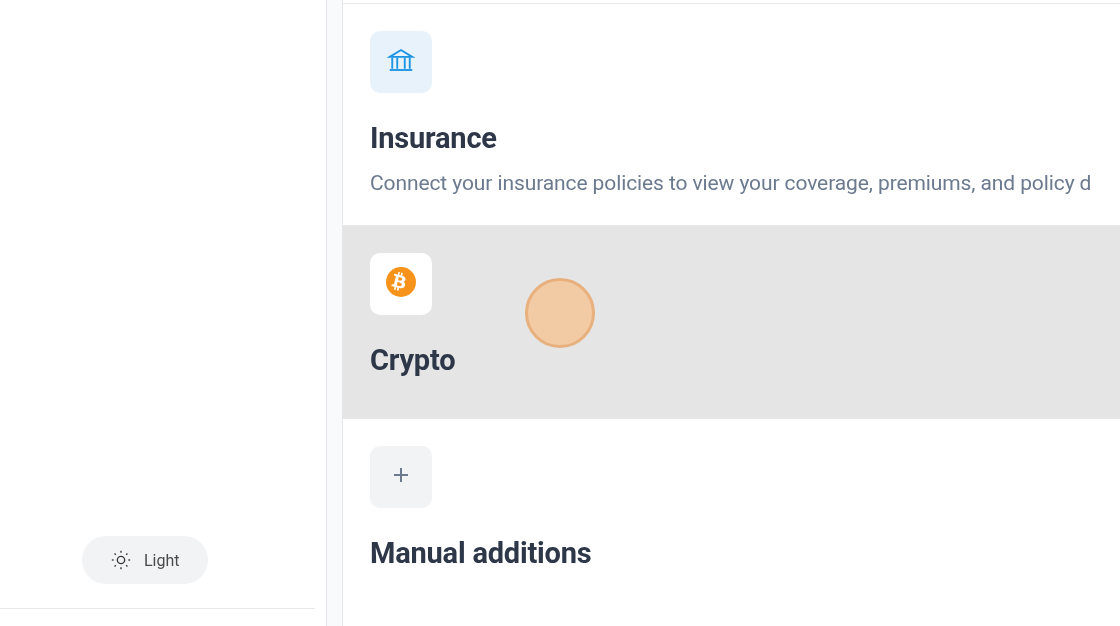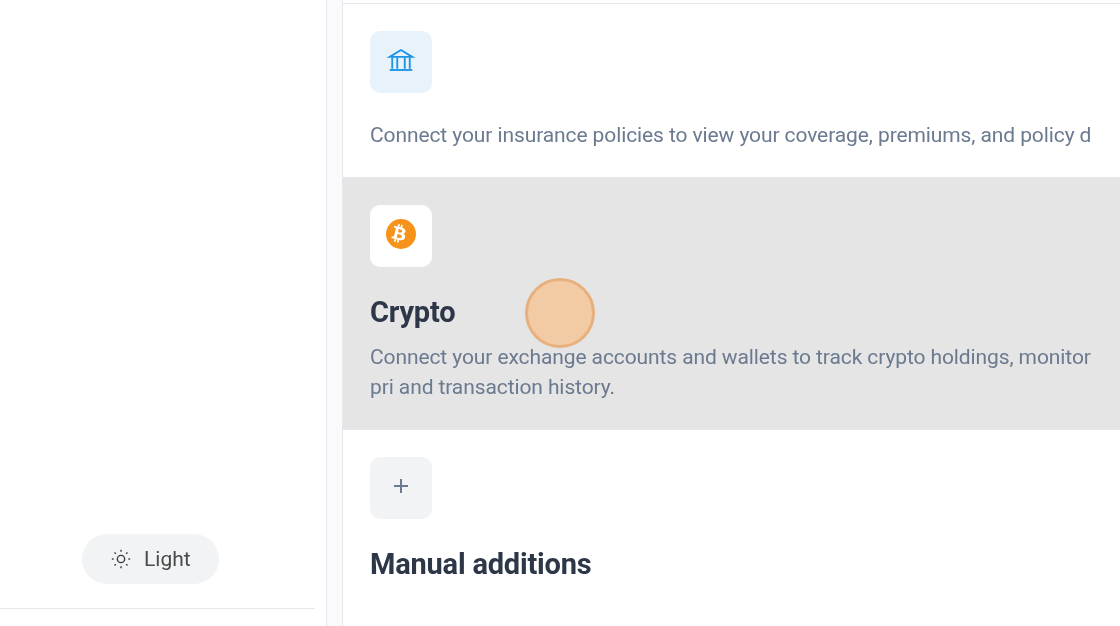--- a/index.html
+++ b/index.html
@@ -50,21 +50,21 @@
     
     .theme-toggle .sun-icon {
       width: 22px;
       height: 22px;
       display: flex;
       align-items: center;
       justify-content: center;
     }
     
     .theme-toggle-label {
-      font-size: 21px;
+      font-size: 16px;
       color: #4a4a4a;
       font-weight: 400;
     }
     
     .divider-vertical {
       position: absolute;
       left: 326px;
       top: 0;
       width: 17px;
       height: 100%;
@@ -218,34 +218,34 @@
         <svg class="bank-svg" width="30" height="30" viewBox="0 0 24 24">
           <path d="M3 9.5 L12 4 L21 9.5 Z"></path>
           <line x1="5" y1="10" x2="5" y2="19"></line>
           <line x1="9" y1="10" x2="9" y2="19"></line>
           <line x1="15" y1="10" x2="15" y2="19"></line>
           <line x1="19" y1="10" x2="19" y2="19"></line>
           <line x1="3" y1="20" x2="21" y2="20"></line>
         </svg>
       </span>
     </div>
+    <h2 class="card-title">Insurance</h2>
     <p class="card-description">Connect your insurance policies to view your coverage, premiums, and policy deta</p>
   </div>
 
   <div class="card card-hover">
     <div class="card-icon-box card-icon-box-white">
       <span>
         <svg width="32" height="32" viewBox="0 0 32 32">
           <circle class="bitcoin-svg" cx="16" cy="16" r="15"></circle>
           <path fill="#ffffff" d="M20.5 13.5c.3-2-1.2-3.1-3.3-3.8l.7-2.7-1.6-.4-.7 2.6c-.4-.1-.9-.2-1.3-.3l.7-2.6-1.6-.4-.7 2.7c-.4-.1-.7-.2-1.1-.3l-2.3-.6-.4 1.8s1.2.3 1.2.3c.7.2.8.6.8.9l-.8 3.1c0 .1.1 0 .2.1-.1 0-.1 0-.2-.1l-1.1 4.3c-.1.2-.3.5-.8.4 0 0-1.2-.3-1.2-.3l-.8 1.9 2.2.5c.4.1.8.2 1.2.3l-.7 2.7 1.6.4.7-2.7c.4.1.9.2 1.3.3l-.7 2.7 1.6.4.7-2.7c2.8.5 4.9.3 5.8-2.2.7-2-.04-3.2-1.5-4 1.1-.2 1.9-1 2.1-2.5zm-3.8 5.4c-.5 2-3.9.9-5 .7l.9-3.6c1.1.3 4.6.8 4.1 2.9zm.5-5.4c-.5 1.8-3.3.9-4.2.7l.8-3.3c.9.2 3.9.6 3.4 2.6z"></path>
         </svg>
       </span>
     </div>
     <h2 class="card-title">Crypto</h2>
-    <p class="card-description card-description-wrap">Connect your exchange accounts and wallets to track crypto holdings, monitor pri and transaction history.</p>
   </div>
 
   <div class="card card-last">
     <div class="card-icon-box card-icon-box-gray">
       <span>
         <svg class="plus-svg" width="24" height="24" viewBox="0 0 24 24">
           <line x1="12" y1="5" x2="12" y2="19"></line>
           <line x1="5" y1="12" x2="19" y2="12"></line>
         </svg>
       </span>

